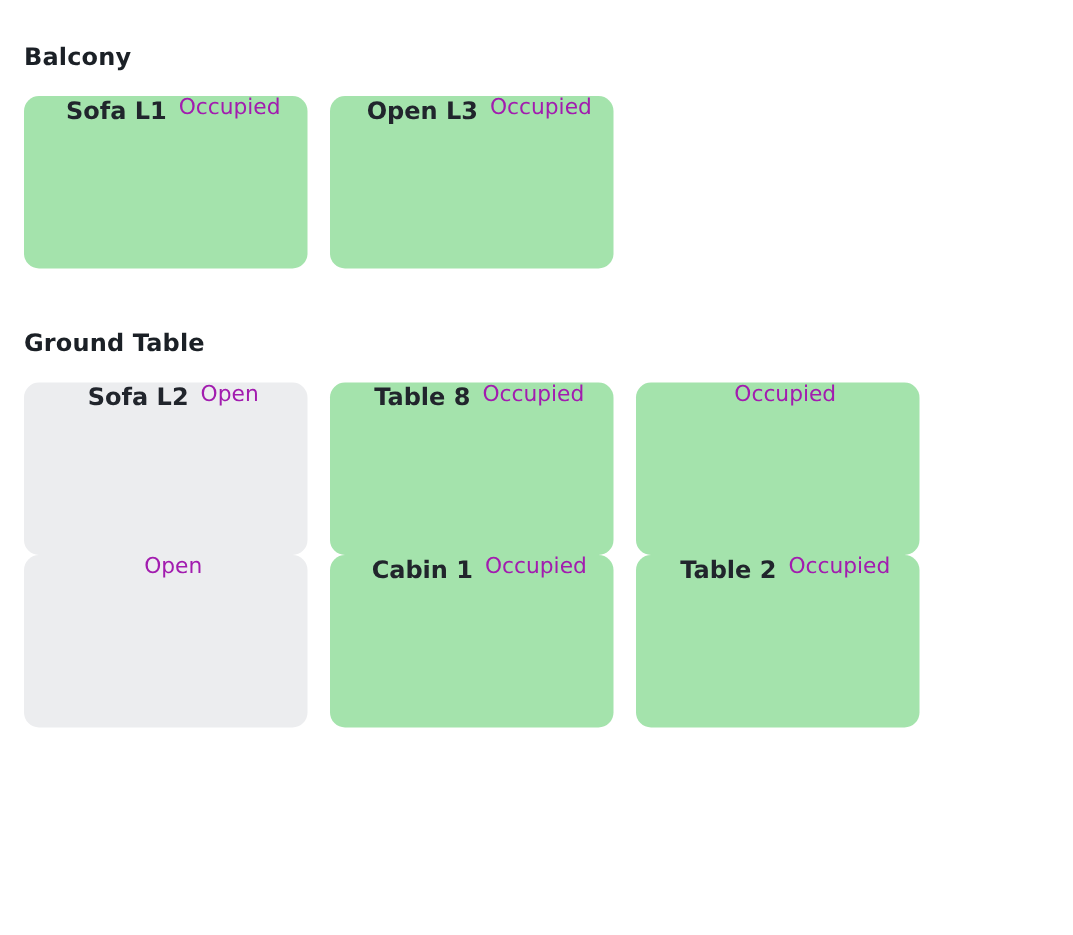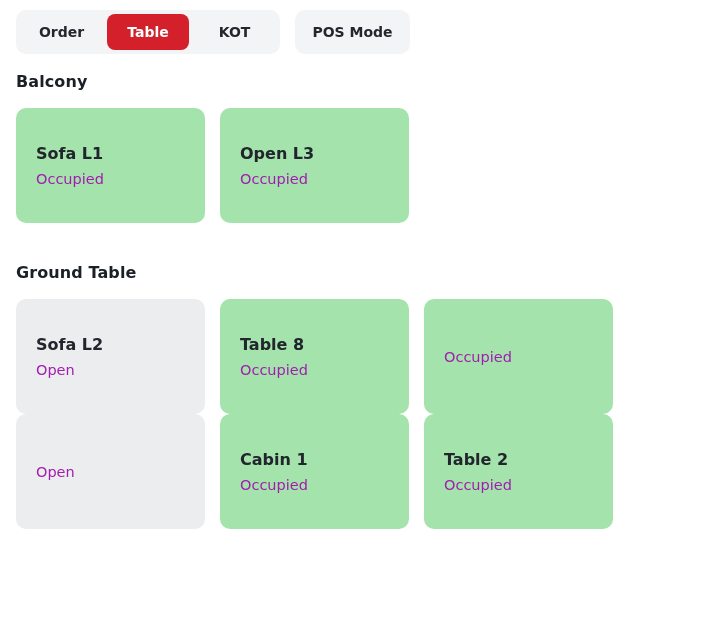--- a/index.html
+++ b/index.html
@@ -44,41 +44,33 @@
     margin: 40px 0 17px 0;
     font-size: 16px; font-weight: 600; color: #1b2026;
     letter-spacing: 0.1px;
   }
   .section-title.first { margin-top: 18px; }
   .cards { display: flex; gap: 15px; }
   .card {
     width: 189px; height: 115px;
     border-radius: 10px;
     padding-left: 20px; padding-right: 10px;
-    display: flex; flex-direction: column; justify-content: center;
+    display: flex; flex-direction: row; justify-content: center;
     gap: 8px; cursor: pointer;
   }
   .card.occupied { background: var(--green, #A4E3AC); }
   .card.open     { background: var(--gray,  #ECEDEF); }
   .card-title  { font-size: 16px; font-weight: 700; color: #21252c; }
   .card-status { font-size: 14.5px; font-weight: 400; color: #a21caf; }
 </style>
 </head>
 <body>
 
 <div class="page">
 
-  <div class="toolbar">
-    <div class="tab-group">
-      <button class="tab">Order</button>
-      <button class="tab active">Table</button>
-      <button class="tab">KOT</button>
-    </div>
-    <button class="pos-btn">POS Mode</button>
-  </div>
 
   <div class="section-title first">Balcony</div>
   <div class="cards">
     <div class="card occupied">
       <div class="card-title">Sofa L1</div>
       <div class="card-status">Occupied</div>
     </div>
     <div class="card occupied">
       <div class="card-title">Open L3</div>
       <div class="card-status">Occupied</div>

